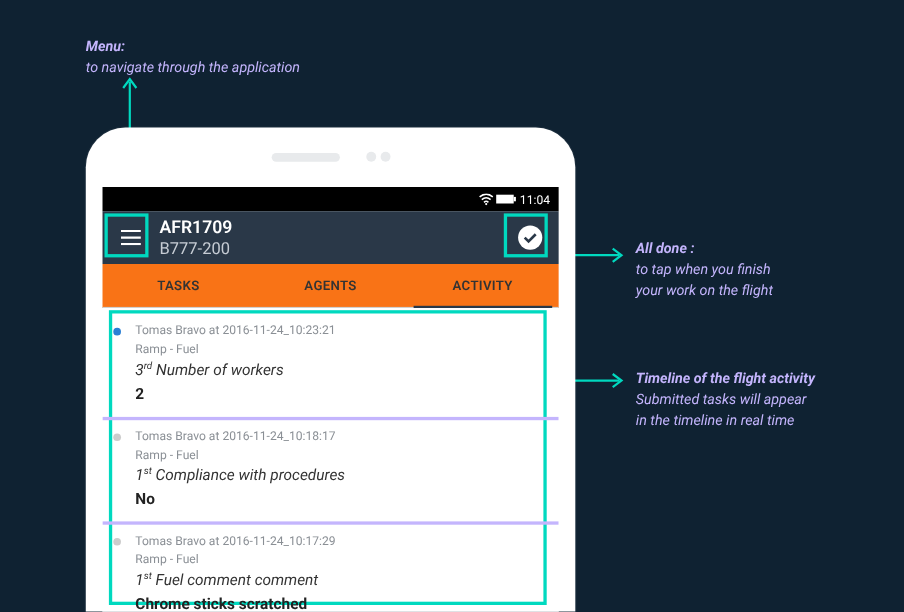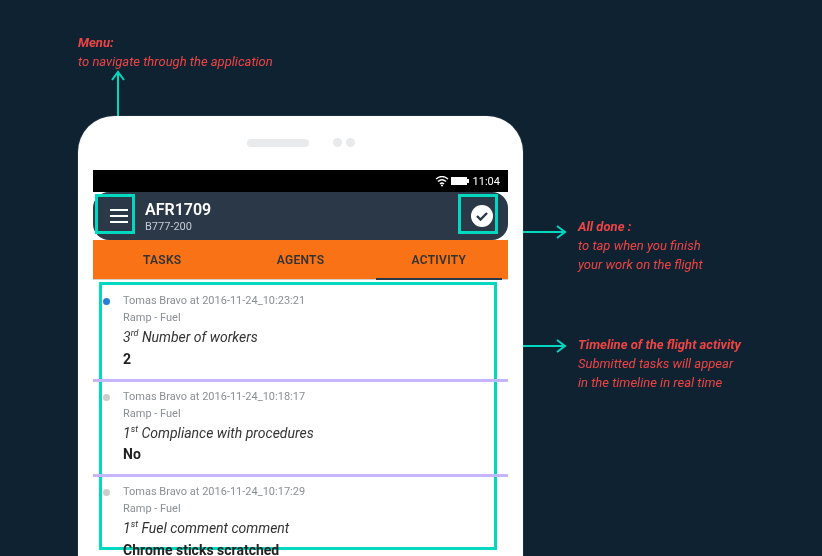--- a/index.html
+++ b/index.html
@@ -8,21 +8,21 @@
     width: 822px;
     height: 556px;
     font-family: -apple-system, "Segoe UI", Roboto, Arial, sans-serif;
     position: relative;
     overflow: hidden;
   }
 
   
   .annot {
     position: absolute;
-    color: #ef4444;
+    color: #c4b5fd;
     font-style: italic;
     font-size: 13px;
     line-height: 1.45;
   }
   .annot .title { font-weight: 700; }
 
   
   .arrow {
     position: absolute;
     stroke: #00d9bf;
@@ -79,30 +79,29 @@
   .wifi svg, .battery svg { display:block; }
 
   
   .app-header {
     background: #2a3848;
     color: #fff;
     display: flex;
     align-items: center;
     height: 48px;
     padding: 0 8px;
-    border-radius: 16px;
   }
   .menu-btn {
     width: 36px; height: 36px;
     display:flex; align-items:center; justify-content:center;
   }
   .menu-btn svg { stroke:#fff; }
   .header-text { flex:1; padding-left: 8px; }
   .header-text .flight { font-size: 16px; font-weight: 600; }
-  .header-text .aircraft { font-size: 11px; color: #c6ccd4; margin-top:1px;}
+  .header-text .aircraft { font-size: 15px; color: #c6ccd4; margin-top:1px;}
   .done-btn {
     width: 36px; height: 36px;
     display:flex; align-items:center; justify-content:center;
   }
 
   
   .tabs {
     display:flex;
     background:#f97316;
     border-bottom: 1px solid #d0d0d0;

